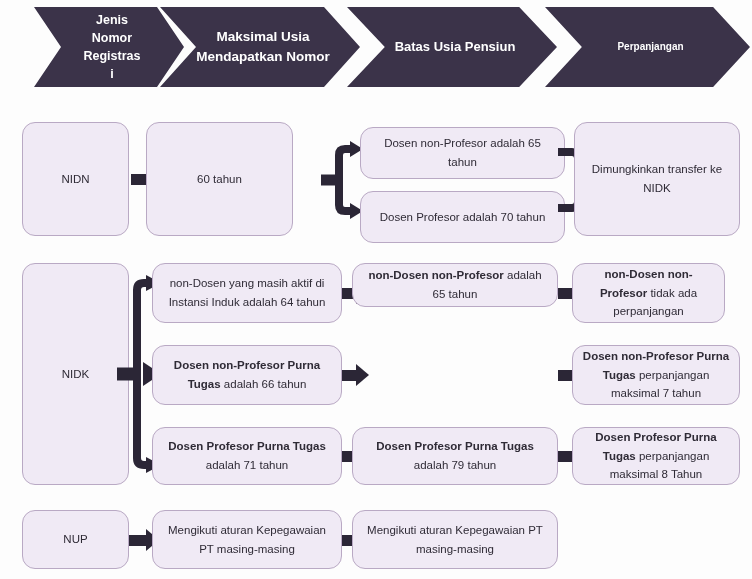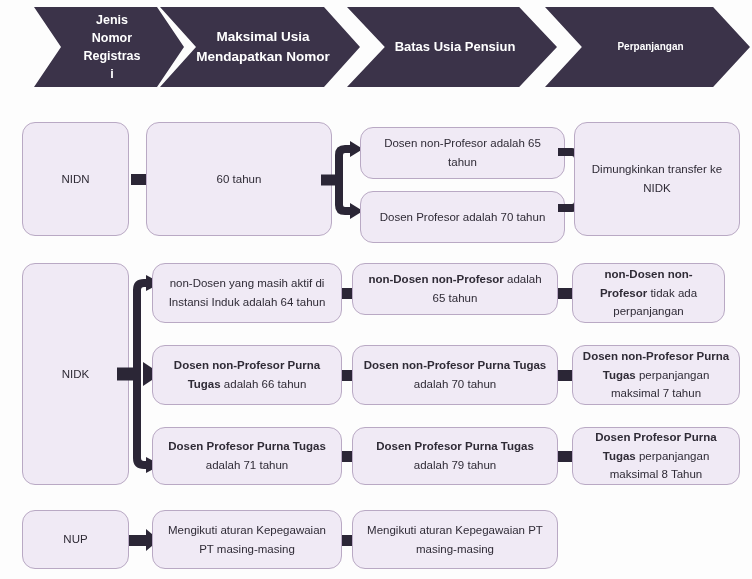--- a/index.html
+++ b/index.html
@@ -118,21 +118,21 @@
 
   <div class="nbox" style="left:22px; top:122px; width:107px; height:114px;">
     <span class="t">NIDN</span>
   </div>
 
   <div class="arrow" style="left:131px; top:168px; width:36px;">
     <div class="shaft" style="width:23px;"></div>
     <div class="head" style="left:23px;"></div>
   </div>
 
-  <div class="nbox" style="left:146px; top:122px; width:186px; height:114px;">
+  <div class="nbox" style="left:146px; top:122px; width:147px; height:114px;">
     <span class="t">60 tahun</span>
   </div>
 
   <svg class="conn" style="left:321px; top:125px;" width="42" height="110" viewBox="0 0 42 110">
     <path d="M0 55 H18" stroke="#2b2636" stroke-width="11" fill="none"></path>
     <path d="M18 55 V30 Q18 24 24 24 H30" stroke="#2b2636" stroke-width="8" fill="none" stroke-linecap="butt"></path>
     <path d="M18 55 V80 Q18 86 24 86 H30" stroke="#2b2636" stroke-width="8" fill="none" stroke-linecap="butt"></path>
     <polygon points="29,16 42,24 29,32" fill="#2b2636"></polygon>
     <polygon points="29,78 42,86 29,94" fill="#2b2636"></polygon>
   </svg>
@@ -168,21 +168,21 @@
     <polygon points="29,191 44,199 29,207" fill="#2b2636"></polygon>
   </svg>
 
   <div class="nbox" style="left:152px; top:263px; width:190px; height:60px;">
     <span class="t">non-Dosen yang masih aktif di Instansi Induk adalah 64 tahun</span>
   </div>
   <div class="arrow" style="left:342px; top:282px; width:26px;">
     <div class="shaft" style="width:14px;"></div>
     <div class="head" style="left:14px;"></div>
   </div>
-  <div class="nbox" style="left:352px; top:263px; width:206px; height:52px;">
+  <div class="nbox" style="left:352px; top:263px; width:206px; height:44px;">
     <span class="t">
       <b>non-Dosen non-Profesor</b><span> adalah 65 tahun</span>
     </span>
   </div>
   <div class="arrow" style="left:558px; top:282px; width:26px;">
     <div class="shaft" style="width:14px;"></div>
     <div class="head" style="left:14px;"></div>
   </div>
   <div class="nbox" style="left:572px; top:263px; width:153px; height:60px;">
     <span class="t">
@@ -191,25 +191,20 @@
   </div>
 
   <div class="nbox" style="left:152px; top:345px; width:190px; height:60px;">
     <span class="t">
       <b>Dosen non-Profesor Purna Tugas</b><span> adalah 66 tahun</span>
     </span>
   </div>
   <div class="arrow" style="left:342px; top:364px; width:26px;">
     <div class="shaft" style="width:14px;"></div>
     <div class="head" style="left:14px;"></div>
-  </div>
-  <div class="nbox" style="left:352px; top:345px; width:206px; height:60px;">
-    <span class="t">
-      <b>Dosen non-Profesor Purna Tugas</b><span> adalah 70 tahun</span>
-    </span>
   </div>
   <div class="arrow" style="left:558px; top:364px; width:26px;">
     <div class="shaft" style="width:14px;"></div>
     <div class="head" style="left:14px;"></div>
   </div>
   <div class="nbox" style="left:572px; top:345px; width:168px; height:60px;">
     <span class="t">
       <b>Dosen non-Profesor Purna Tugas</b><span> perpanjangan maksimal 7 tahun</span>
     </span>
   </div>

